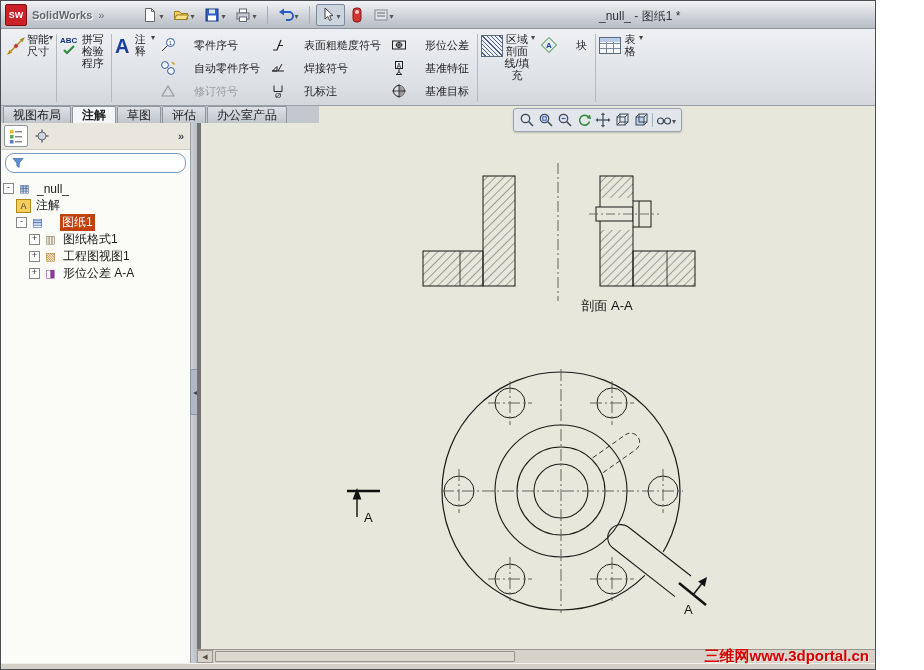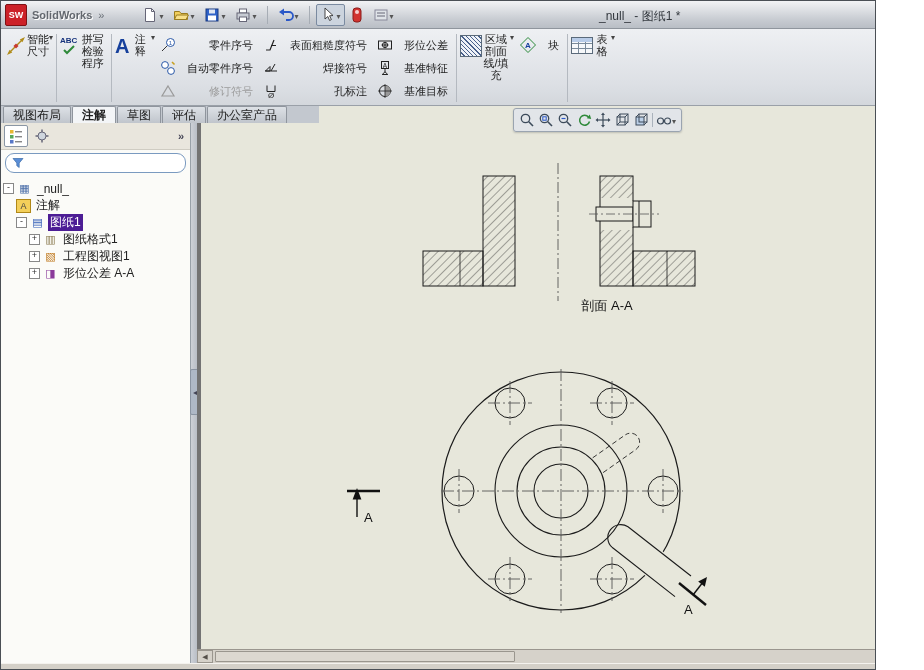--- a/index.html
+++ b/index.html
@@ -25,21 +25,21 @@
     background:linear-gradient(#eef0f3,#dcdfe4 75%,#d3d7dc);border-bottom:1px solid #9aa0a8;
     display:flex;align-items:stretch;padding:2px 2px 0 4px;box-sizing:border-box;}
   .rsep{width:1px;background:#b4b9c0;margin:3px 3px;}
   .bigbtn{width:48px;display:flex;flex-direction:row;align-items:flex-start;padding-top:2px;cursor:default;}
   .bigbtn .bicon{height:25px;display:flex;align-items:center;justify-content:center;}
   .blabel{font-size:11px;line-height:12px;text-align:center;color:#222;width:40px;}
   .bcaret{font-size:8px;line-height:9px;color:#444;}
   .abc-badge{font-weight:bold;font-size:8px;color:#16327c;letter-spacing:0;}
   .note-a{font-size:20px;font-weight:bold;color:#16409c;line-height:20px;}
   .rcol{display:flex;flex-direction:column;gap:1px;padding-top:3px;}
-  .smallbtn{height:22px;display:flex;align-items:center;gap:11px;padding:0 5px;font-size:11px;white-space:nowrap;justify-content:space-between;}
+  .smallbtn{height:22px;display:flex;align-items:center;gap:18px;padding:0 5px;font-size:11px;white-space:nowrap;}
   .smallbtn.dis{color:#9b9b9b;}
   .hatch-icon{width:22px;height:22px;border:1px solid #5a6a7a;box-sizing:border-box;
     background:repeating-linear-gradient(45deg,#eef2f8 0 2px,#49618c 2px 3px);}
   .table-icon{width:22px;height:17px;border:1px solid #5a6a7a;box-sizing:border-box;
     background:linear-gradient(180deg,#b8cce8 0 4px,rgba(0,0,0,0) 4px),
       repeating-linear-gradient(90deg,rgba(0,0,0,0) 0 6px,#7a8a9a 6px 7px),
       repeating-linear-gradient(0deg,rgba(0,0,0,0) 0 4px,#7a8a9a 4px 5px),#f6f8fa;}
   
   #tabstrip{position:absolute;left:0;top:105px;width:318px;height:17px;background:#c3c8cf;
     display:flex;align-items:flex-end;padding-left:2px;box-sizing:border-box;z-index:6;}
@@ -68,21 +68,21 @@
   .panel-filter{margin:3px 4px;height:18px;border:1px solid #7a9ac0;border-radius:9px;background:#fff;
     display:flex;align-items:center;padding:0 6px;gap:4px;}
   .panel-filter input{border:none;outline:none;flex:1;font-size:11px;min-width:0;background:transparent;}
   #tree{padding:4px 2px;}
   .trow{height:17px;display:flex;align-items:center;gap:3px;}
   .texp{width:9px;height:9px;border:1px solid #888;background:#fff;font-size:9px;line-height:7px;
     text-align:center;color:#333;flex:none;}
   .ticon{width:15px;height:14px;display:inline-flex;align-items:center;justify-content:center;
     font-size:11px;flex:none;}
   .tlabel{font-size:12px;white-space:nowrap;padding:0 2px;}
-  .tlabel.sel{background:#4c1d95;color:#fff;}
+  .tlabel.sel{background:#c2410c;color:#fff;margin-left:12px;}
   .ind1{margin-left:13px;} .ind2{margin-left:26px;}
   
   #splitter{position:absolute;left:190px;top:122px;width:6px;height:540px;
     background:linear-gradient(90deg,#cdd1d7,#b9bec6);}
   #collapse-handle{position:absolute;left:189px;top:368px;width:8px;height:44px;background:#aeb8c6;
     border:1px solid #8a94a2;border-radius:2px;font-size:8px;color:#445;display:flex;
     align-items:center;justify-content:center;}
   
   .sb{position:absolute;background:#d6d2ca;}
   #vscroll{left:908px;top:105px;width:16px;height:543px;border-left:1px solid #9a968e;box-sizing:border-box;}
@@ -539,14 +539,15 @@
   </div>
   <div id="hscroll" class="sb">
     <div class="sbbtn" style="left:0;top:0;width:16px;height:13px;">◀</div>
     <div class="sbthumb" style="left:18px;top:1px;width:300px;height:11px;"></div>
     <div class="sbbtn" style="right:0;top:0;width:16px;height:13px;">▶</div>
   </div>
   <div id="sbcorner"></div>
 
   <div id="statusbar"></div>
 
+  <div id="watermark">三维网www.3dportal.cn</div>
 
 </div>
 
 </body></html>

